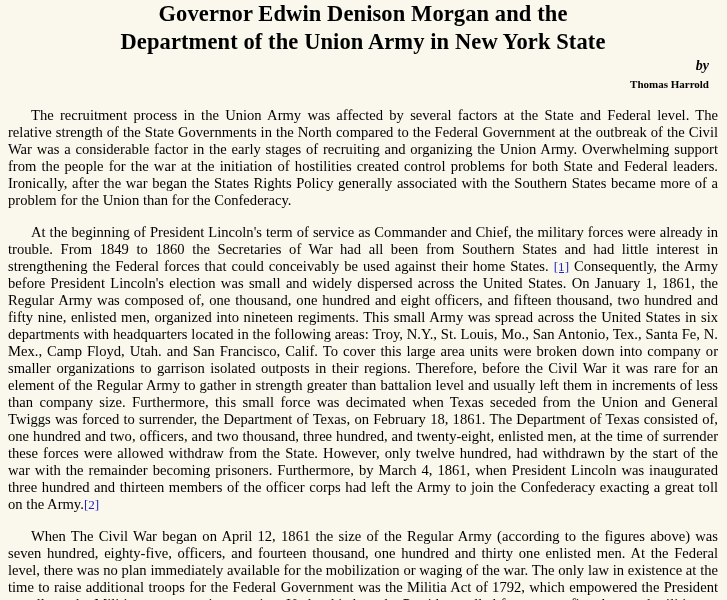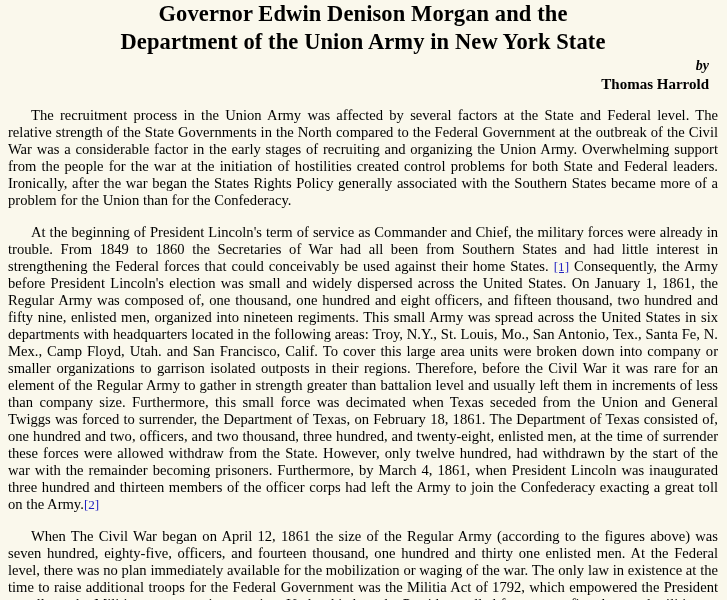--- a/index.html
+++ b/index.html
@@ -39,21 +39,21 @@
     margin-top: 1px;
   }
   .byline-by {
     font-size: 14px;
     font-weight: bold;
     font-style: italic;
     line-height: 17px;
     display: block;
   }
   .byline-author {
-    font-size: 15px;
+    font-size: 11px;
     font-weight: bold;
     line-height: 19px;
     display: block;
     margin-top: 1px;
   }
   .body-text {
     margin-top: 13px;
   }
   p.para {
     margin: 0 0 15px 0;

